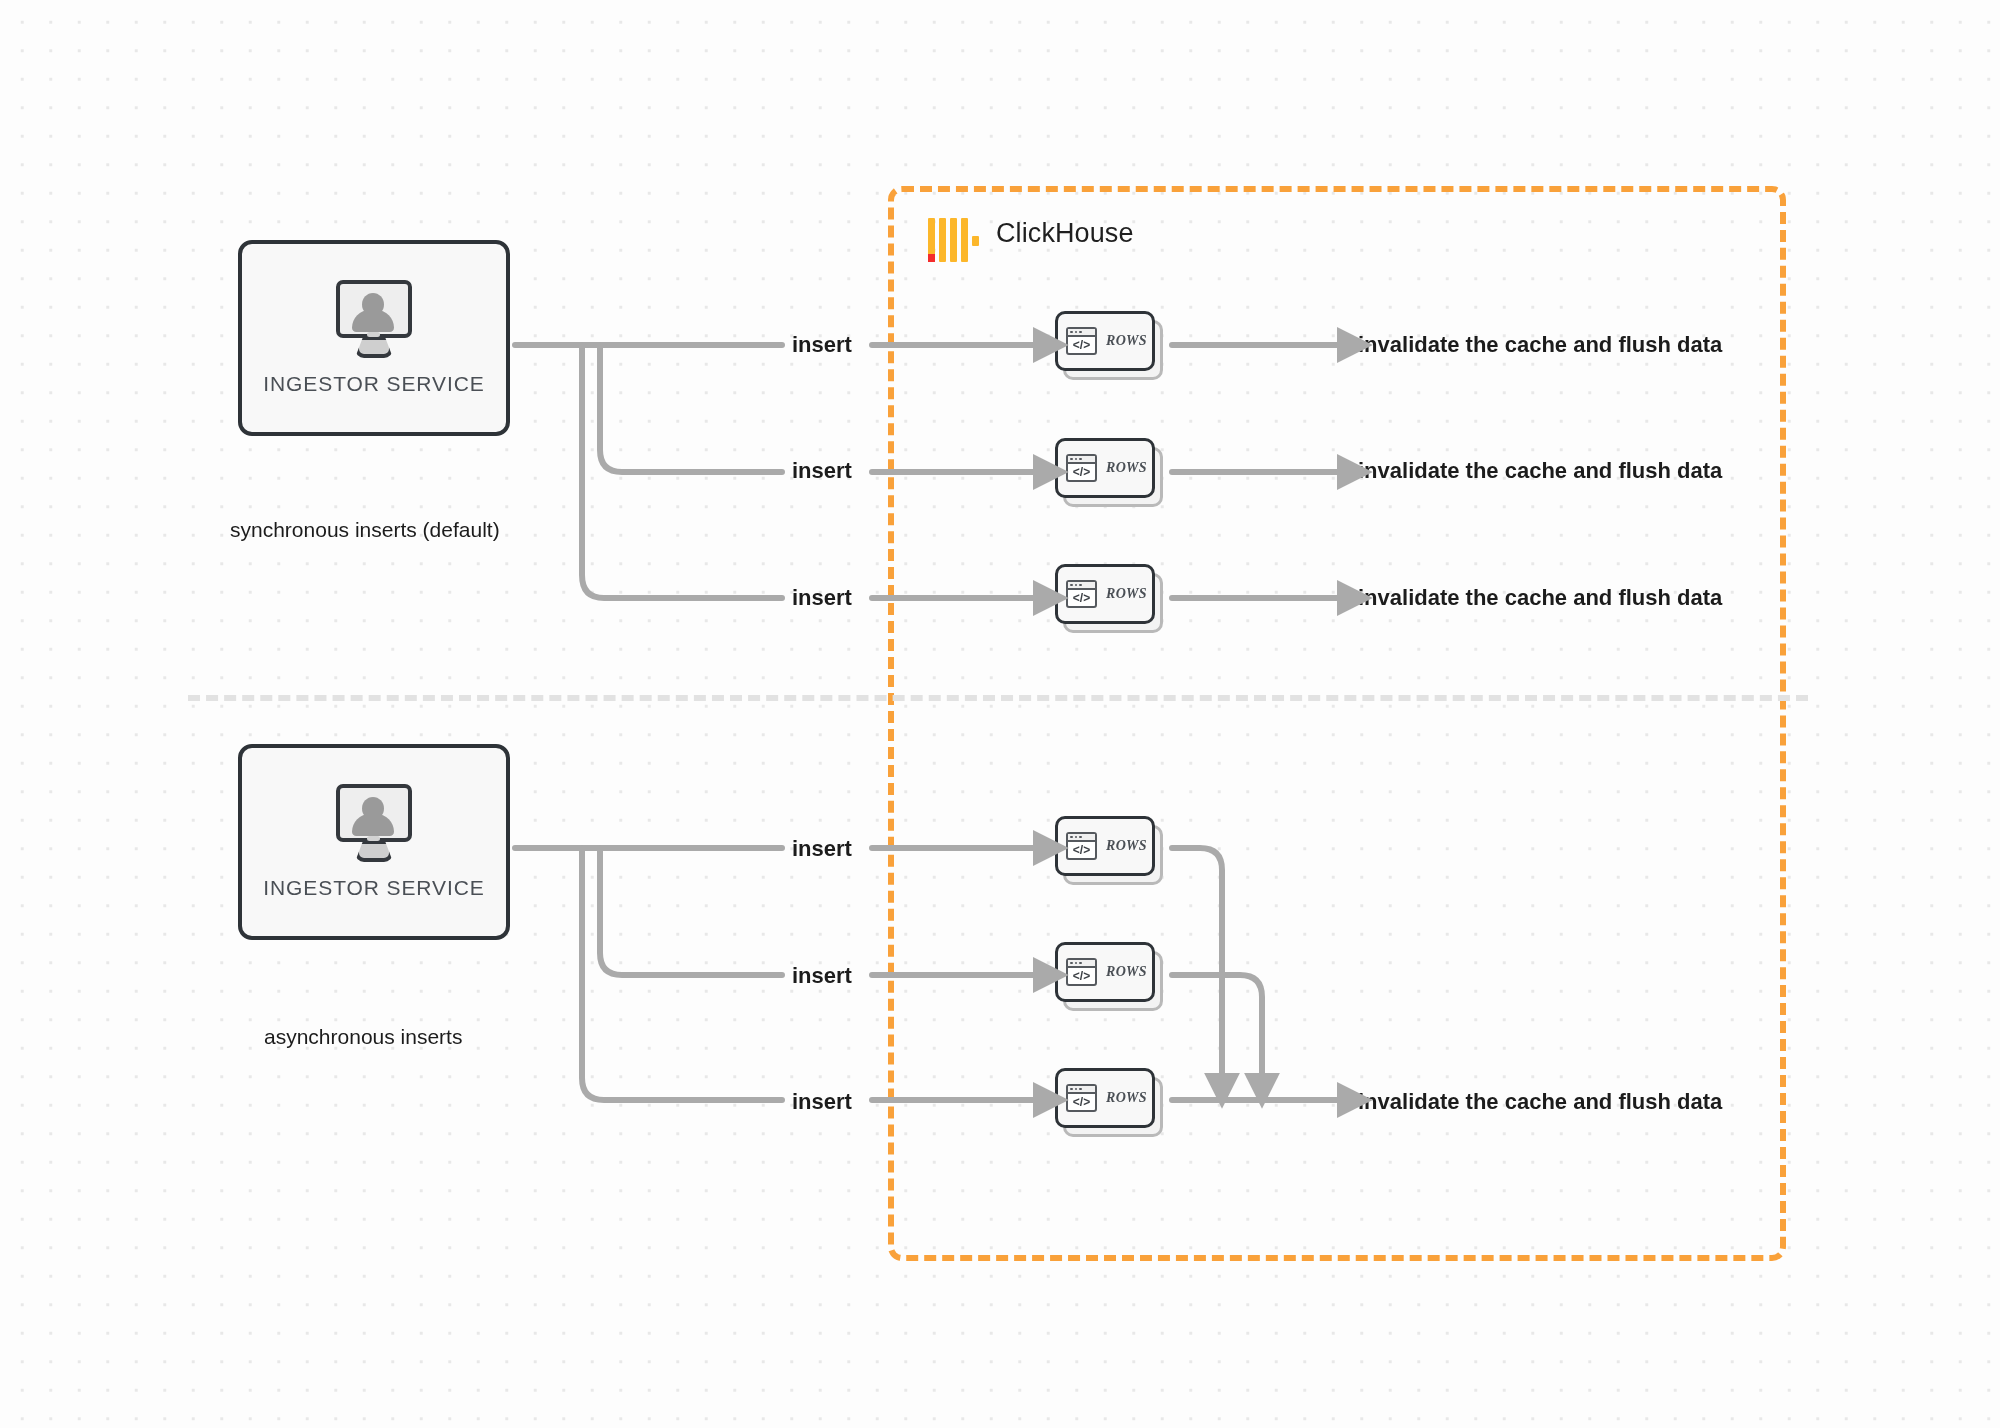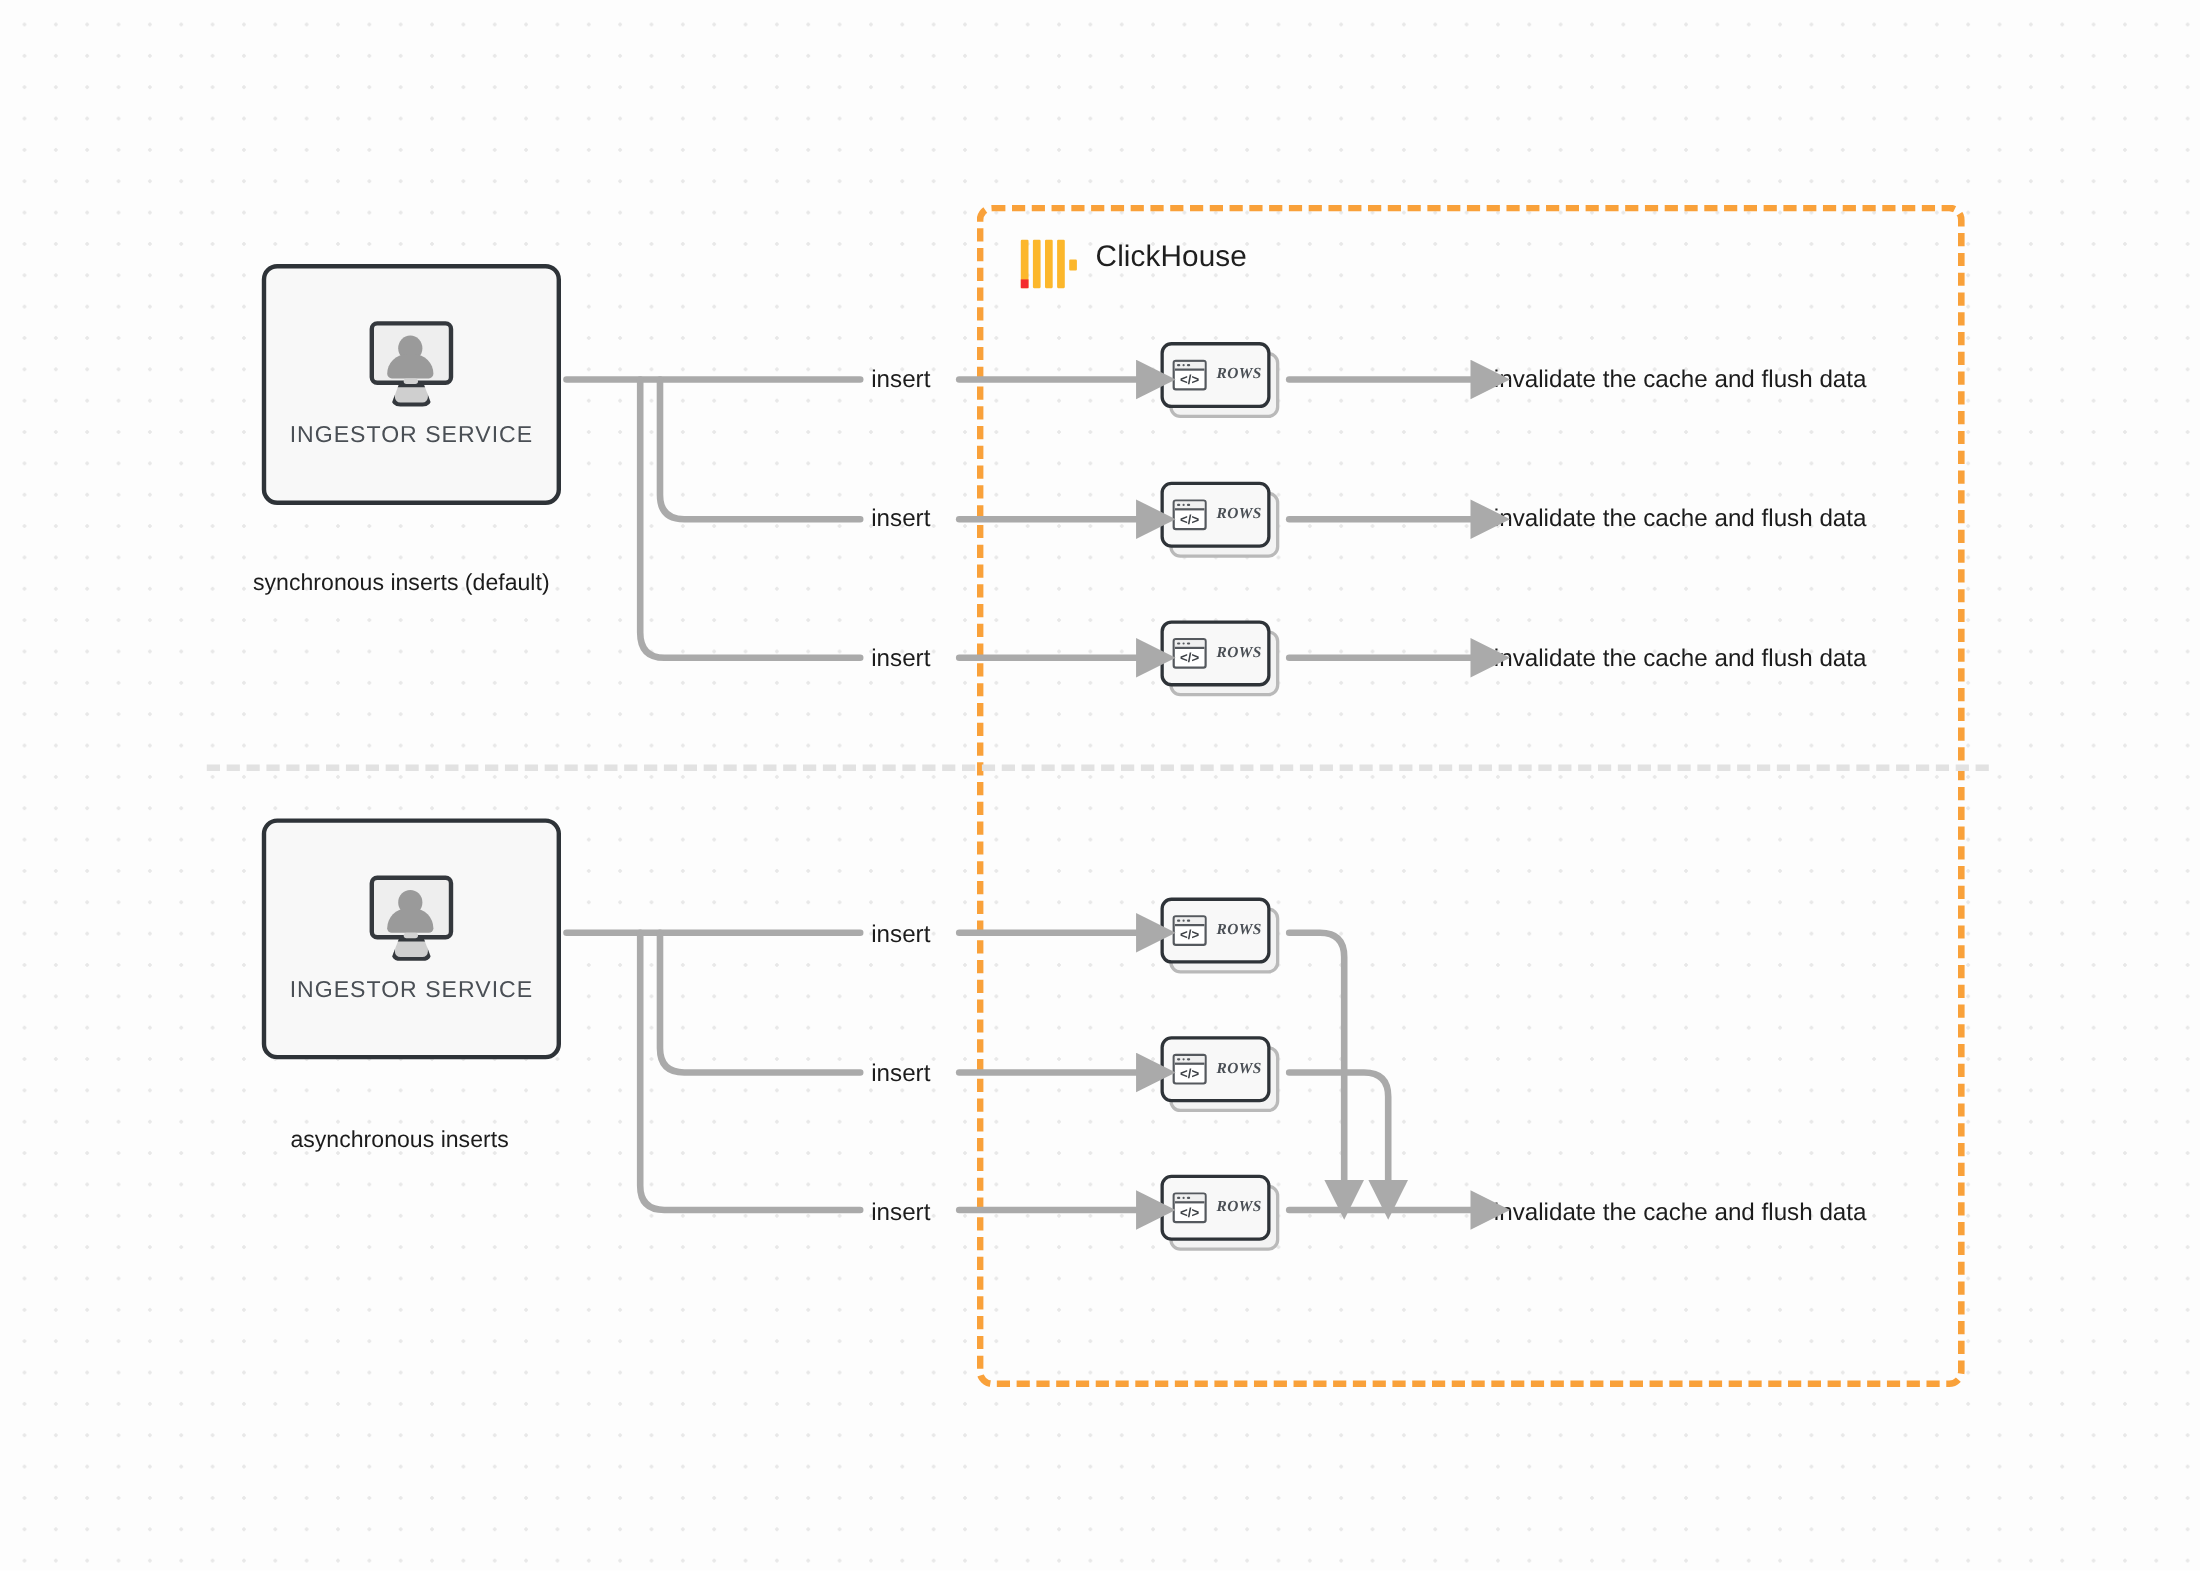--- a/index.html
+++ b/index.html
@@ -78,21 +78,21 @@
     font-size: 27px;
     color: #1f1f1f;
     letter-spacing: 0.1px;
     white-space: nowrap;
   }
 
   
   .ingestor {
     position: absolute;
     width: 272px;
-    height: 219px;
+    height: 196px;
     background: #f8f8f8;
     border: 4px solid #2e3338;
     border-radius: 14px;
     display: flex;
     flex-direction: column;
     align-items: center;
     justify-content: center;
   }
   .ingestor.sync  { left: 238px; top: 240px; }
   .ingestor.async { left: 238px; top: 744px; }
@@ -228,20 +228,21 @@
     letter-spacing: 0.3px;
     font-family: Liberation Serif, serif;
   }
 
   
   .edge-label {
     position: absolute;
     font-size: 22px;
     color: #1c1c1c;
     white-space: nowrap;
+    font-weight: bold;
   }
   .edge-label.insert { color: #1c1c1c; }
 
   
   #wires {
     position: absolute;
     left: 0; top: 0;
     width: 2000px; height: 1428px;
     pointer-events: none;
   }

